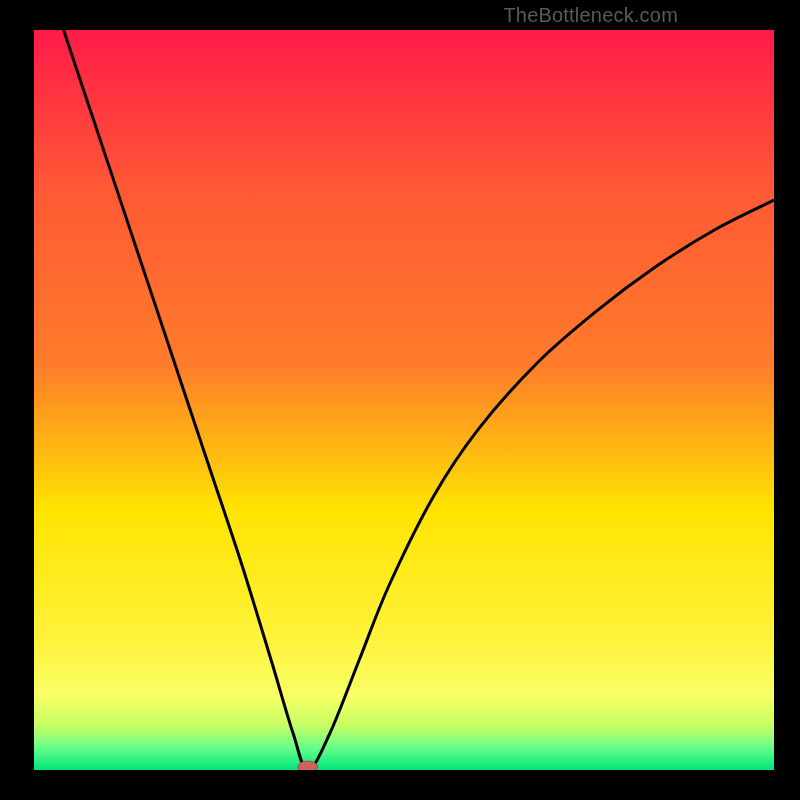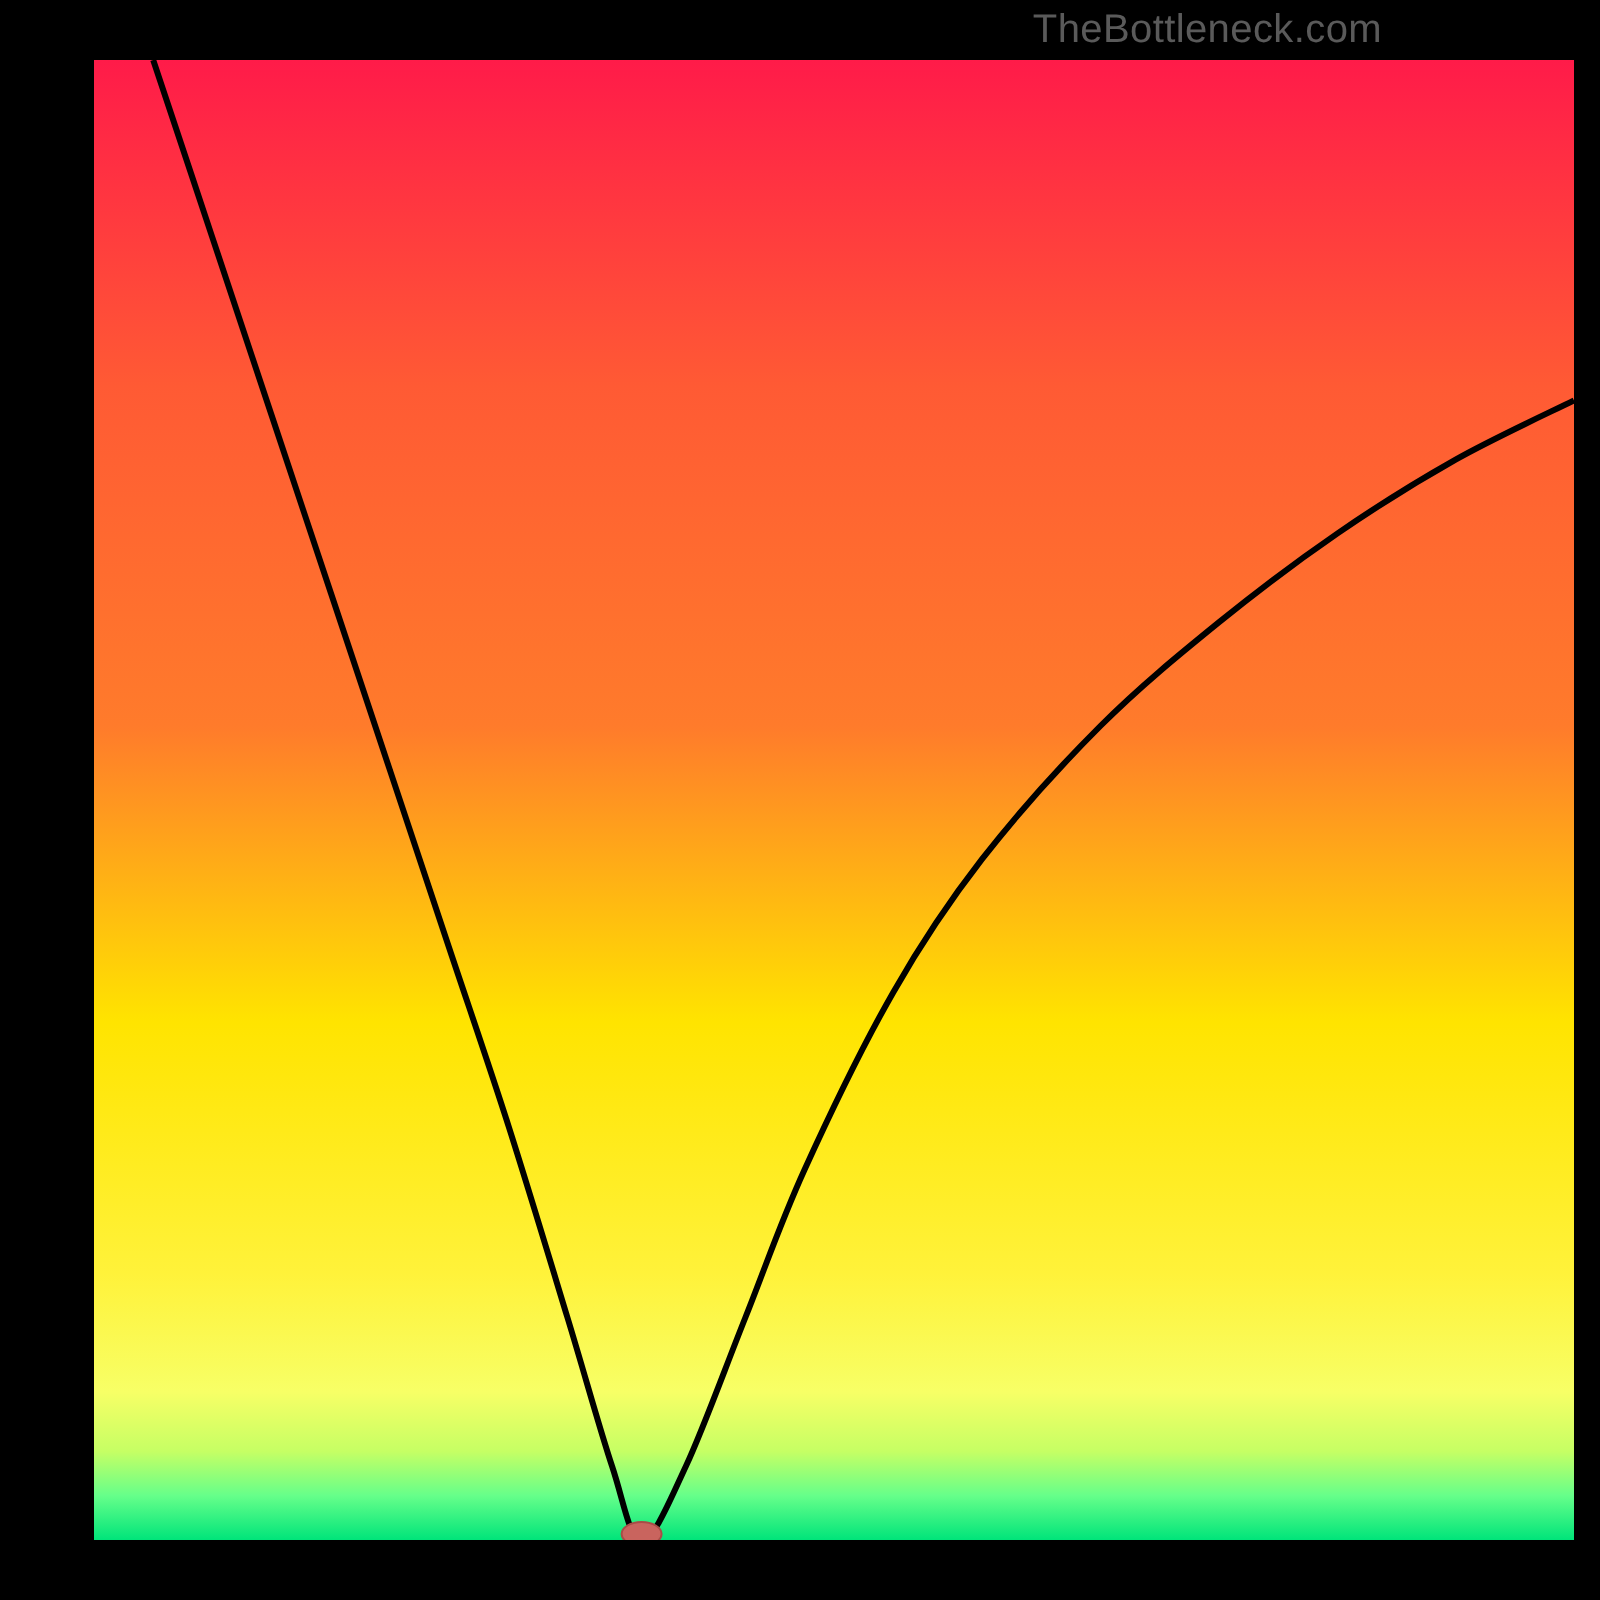--- a/index.html
+++ b/index.html
@@ -6,21 +6,21 @@
     margin: 0;
     padding: 0;
     width: 800px;
     height: 800px;
     background: #000;
     font-family: Arial, Helvetica, sans-serif;
     overflow: hidden;
   }
   .frame {
     position: absolute;
-    left: 17px;
+    left: 4px;
     top: 0;
     width: 684px;
     height: 800px;
     background: #000;
   }
   .watermark {
     position: absolute;
     top: 4px;
     right: 10px;
     color: #5a5a5a;

